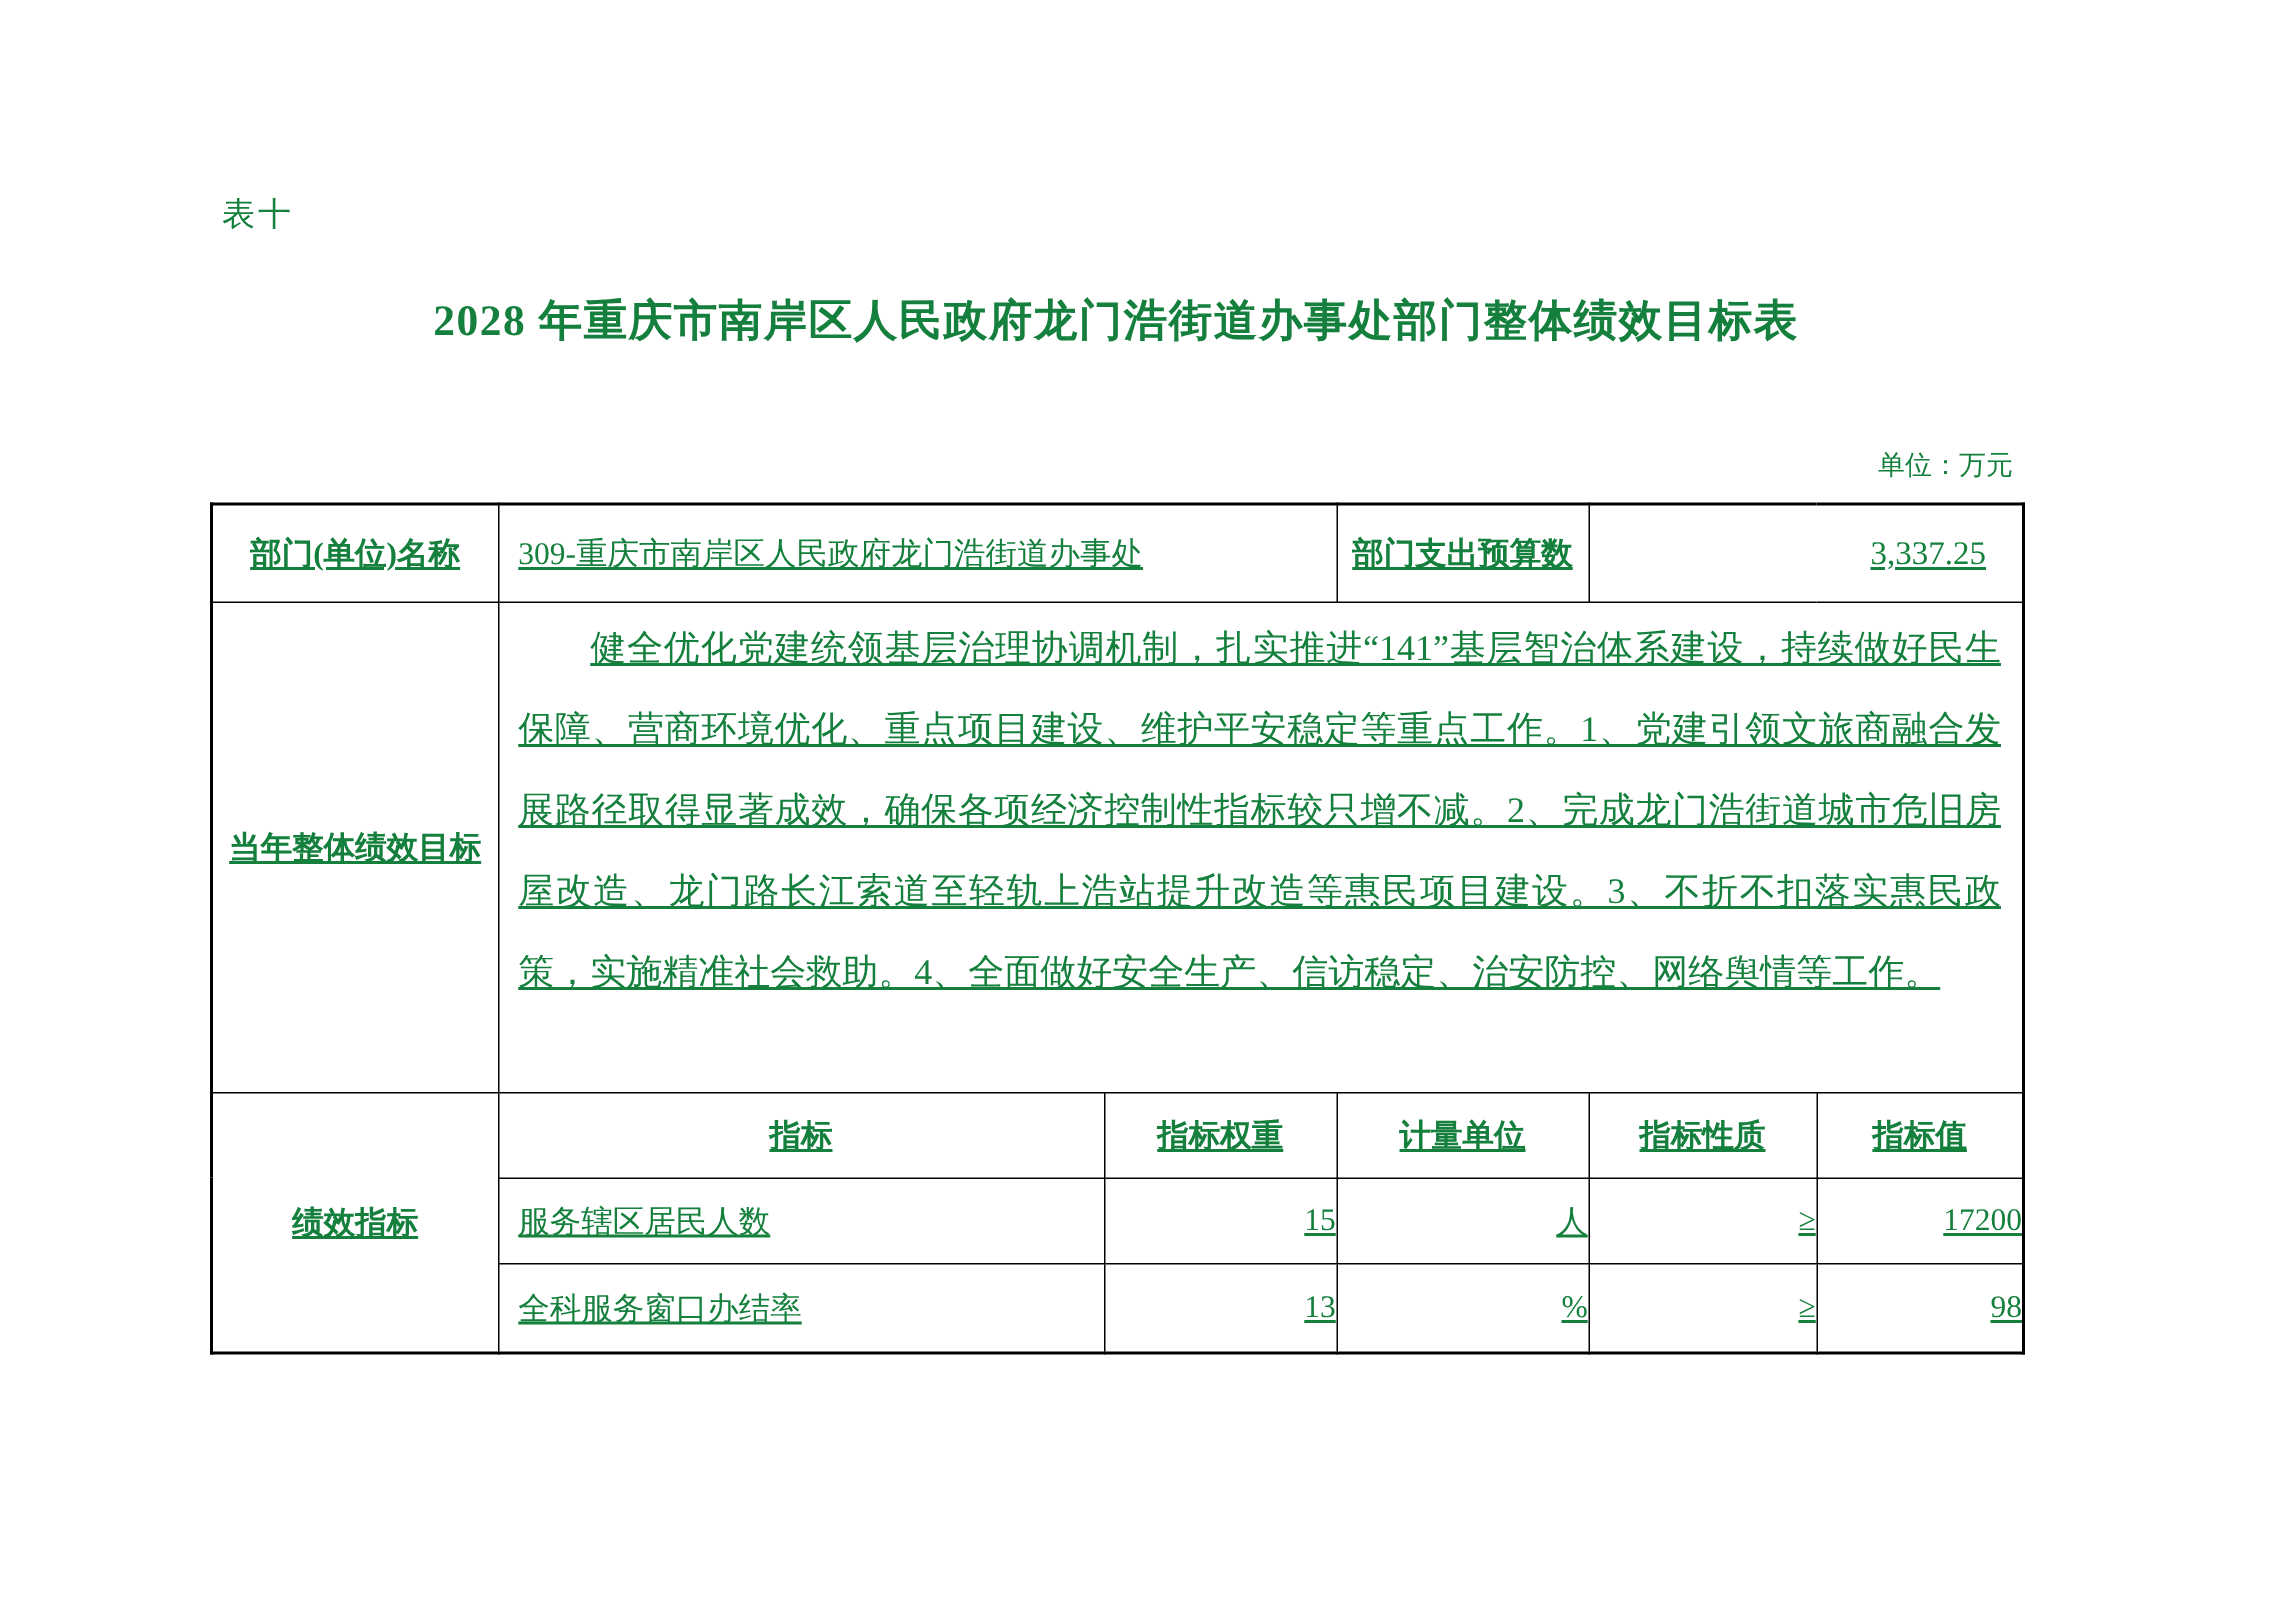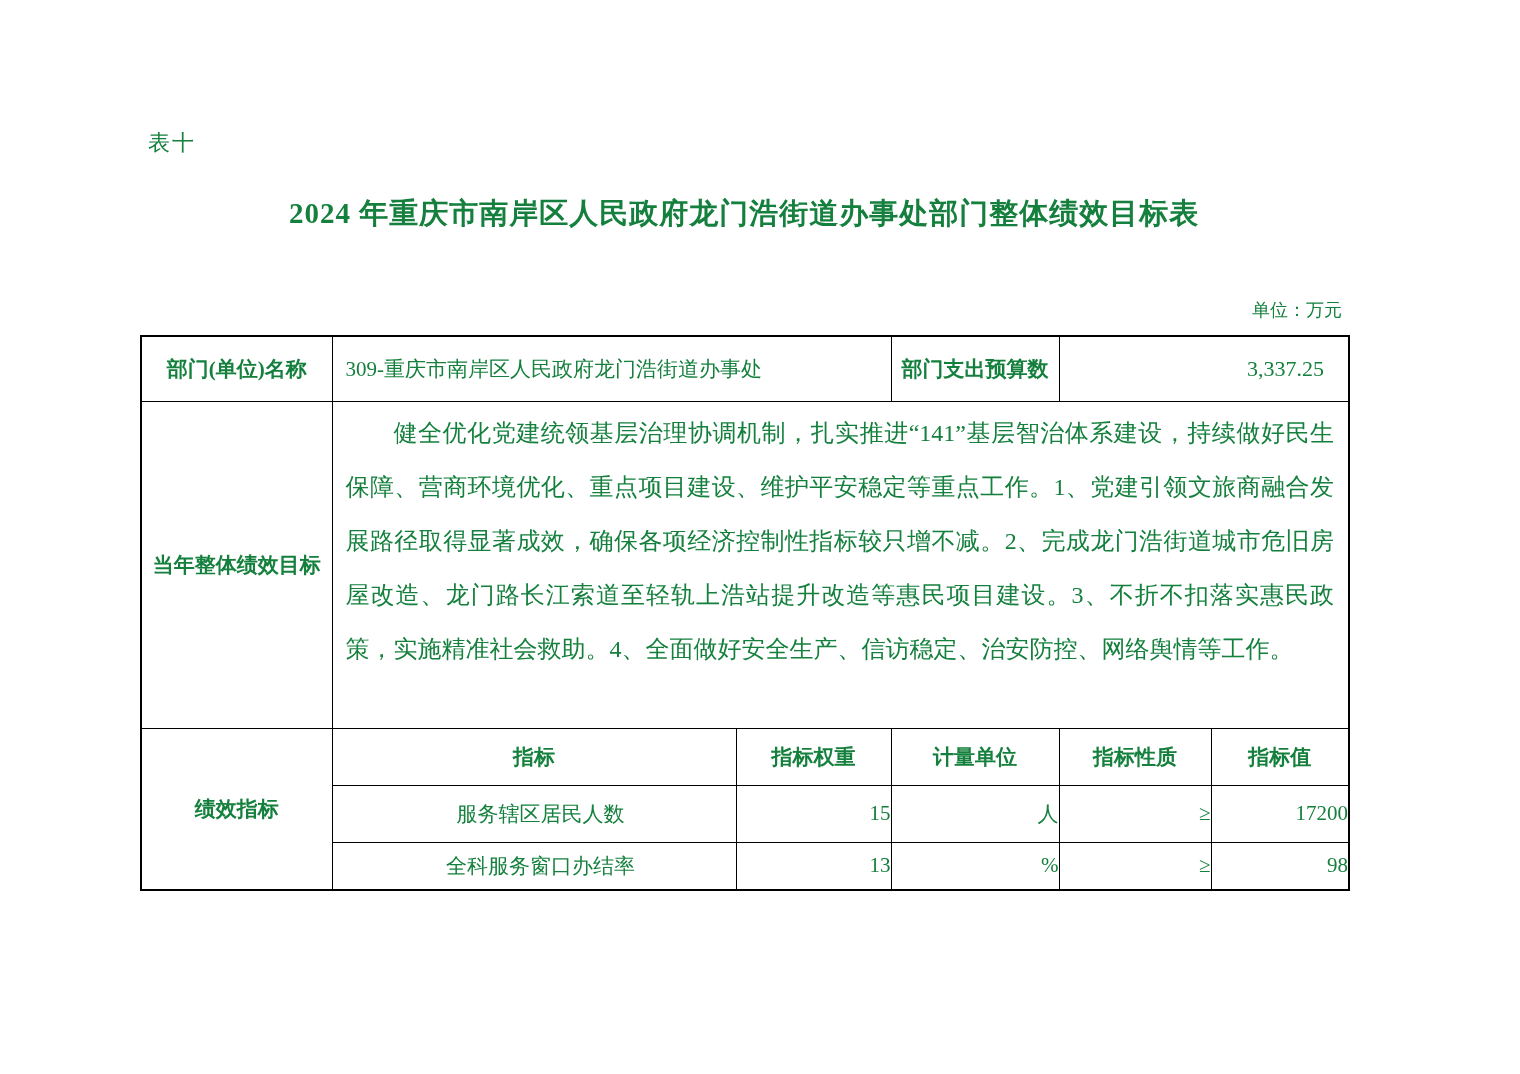--- a/index.html
+++ b/index.html
@@ -43,20 +43,21 @@
     left: 140px;
     top: 335px;
     width: 1208px;
     border-collapse: collapse;
     table-layout: fixed;
     border: 2px solid #000;
   }
   table.main td {
     border: 1px solid #000;
     overflow: hidden;
+    text-decoration: underline;
   }
   .hdr {
     font-weight: bold;
     text-align: center;
     font-size: 21px;
   }
   .dept-value {
     text-align: left;
     padding-left: 13px;
     font-size: 21px;
@@ -71,37 +72,37 @@
     vertical-align: top;
     padding: 4px 14px 4px 13px;
   }
   .goal-text {
     font-size: 24px;
     line-height: 54px;
     text-align: justify;
     text-indent: 48px;
   }
   .ind-name {
-    text-align: center;
+    text-align: left;
     padding-left: 13px;
     font-size: 21px;
   }
   .ind-center {
     text-align: right;
     font-size: 21px;
   }
 </style>
 </head>
 <body>
 
 <div class="page">
 
   <div class="table-label">表十</div>
 
-  <div class="doc-title">2024 年重庆市南岸区人民政府龙门浩街道办事处部门整体绩效目标表</div>
+  <div class="doc-title">2028 年重庆市南岸区人民政府龙门浩街道办事处部门整体绩效目标表</div>
 
   <div class="unit-note">单位：万元</div>
 
   <table class="main">
     <colgroup>
       <col style="width:191px">
       <col style="width:404px">
       <col style="width:155px">
       <col style="width:168px">
       <col style="width:152px">
@@ -133,21 +134,21 @@
     </tr>
 
     <tr style="height:57px">
       <td class="ind-name">服务辖区居民人数</td>
       <td class="ind-center">15</td>
       <td class="ind-center">人</td>
       <td class="ind-center">≥</td>
       <td class="ind-center">17200</td>
     </tr>
 
-    <tr style="height:48px">
+    <tr style="height:60px">
       <td class="ind-name">全科服务窗口办结率</td>
       <td class="ind-center">13</td>
       <td class="ind-center">%</td>
       <td class="ind-center">≥</td>
       <td class="ind-center">98</td>
     </tr>
   </tbody>
     </table>
 
 </div>

